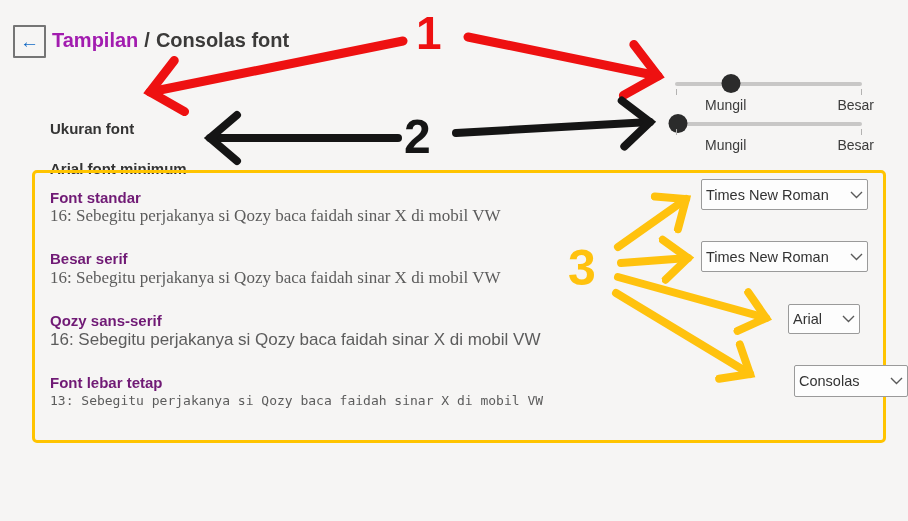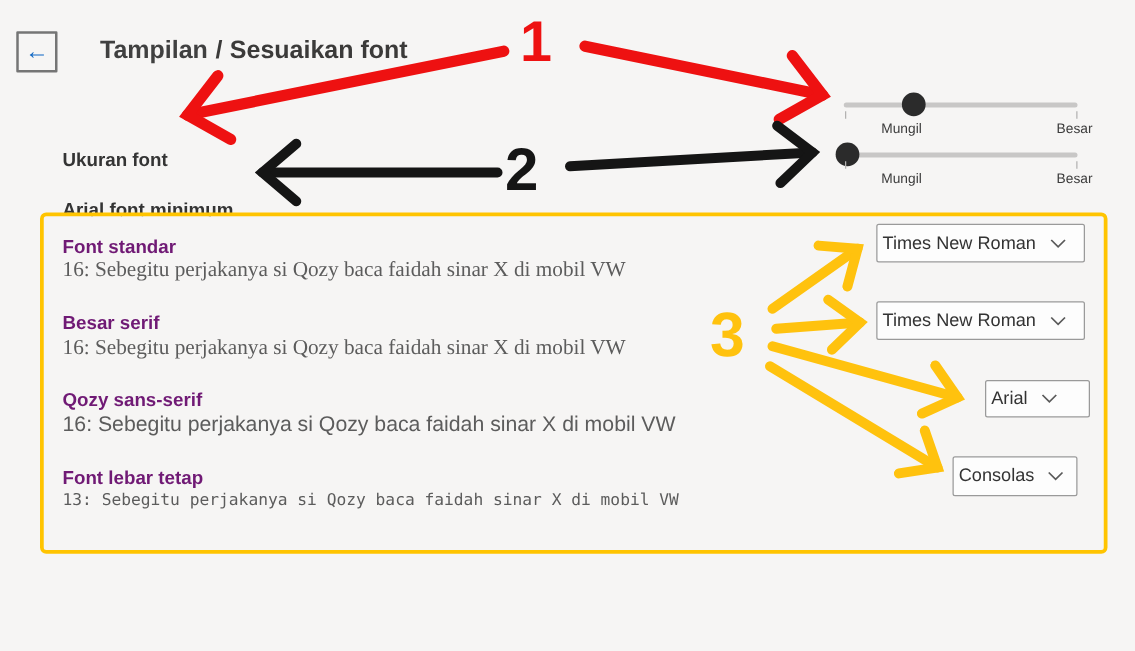--- a/index.html
+++ b/index.html
@@ -12,65 +12,65 @@
   .abs{position:absolute;}
 
   
   .back-btn{
     left:13px;top:25px;width:33px;height:33px;box-sizing:border-box;
     border:2px solid #757575;background:transparent;border-radius:1px;
     color:#1068c4;font-size:19px;line-height:29px;text-align:center;
     cursor:pointer;padding:0;
   }
   .page-title{left:52px;top:29px;font-size:20px;font-weight:600;color:#3b3a39;white-space:nowrap;}
-  .page-title .crumb-link{color:#404040;cursor:pointer;margin-left:28px;}
+  .page-title .crumb-link{color:#a21caf;cursor:pointer;}
   .page-title .sep{margin:0 6px;color:#3b3a39;}
 
   
   .row-label{left:50px;font-size:15px;font-weight:600;color:#343434;white-space:nowrap;margin-top:33px;}
   .slider{width:187px;height:42px;}
   .slider .track{position:absolute;left:0;top:8px;width:187px;height:4px;background:#c8c7c6;border-radius:2px;cursor:pointer;}
   .slider .thumb{position:absolute;top:0;width:19px;height:19px;border-radius:50%;background:#2b2b2b;transform:translateX(-50%);cursor:pointer;}
   .slider .tick{position:absolute;top:15px;width:1px;height:6px;background:#b3b2b1;}
   .slider .tick.l{left:1px;} .slider .tick.r{left:186px;}
-  .slider .minmax{position:absolute;top:23px;font-size:11px;color:#3c3c3c;white-space:nowrap;padding-left:37px;}
+  .slider .minmax{position:absolute;top:23px;font-size:14px;color:#3c3c3c;white-space:nowrap;padding-left:37px;}
   .slider .minmax.max{right:-12px;} .slider .minmax.min{left:-7px;}
 
   
   .font-panel{
     left:32px;top:170px;width:854px;height:273px;box-sizing:border-box;
     border:3px solid #ffc400;border-radius:5px;background:transparent;
   }
   .sec-title{left:50px;font-size:15px;font-weight:600;color:#701a75;white-space:nowrap;}
   .sec-sample{left:50px;color:#5c5c5c;white-space:nowrap;}
   .sample-serif{font-family:"Liberation Serif", serif;font-size:17px;}
   .sample-sans{font-family:"Liberation Sans", sans-serif;font-size:17px;}
   .sample-mono{font-family:"DejaVu Sans Mono","Liberation Mono", monospace;font-size:13px;}
 
   
   .dd{
-    box-sizing:border-box;display:flex;align-items:center;justify-content:flex-start;gap:11px;
+    box-sizing:border-box;display:flex;align-items:center;justify-content:space-between;gap:11px;
     background:#fdfdfd;border:1px solid #9a9a9a;border-radius:2px;
     font-size:14.5px;color:#333;cursor:pointer;padding:0 4px;
     font-family:"Liberation Sans", sans-serif;
   }
   .dd svg{flex:0 0 auto;}
 
   
   .digit{font-weight:900;line-height:1;pointer-events:none;}
   #overlay{position:absolute;left:0;top:0;pointer-events:none;}
 </style>
 </head>
 <body>
 
 <button class="abs back-btn">
   <span>←</span>
 </button>
 <div class="abs page-title">
-  <span class="crumb-link">Tampilan</span><span class="sep">/</span><span>Sesuaikan font</span>
+  <span class="crumb-link">Tampilan</span><span class="sep">/</span><span>Consolas font</span>
 </div>
 
 <div class="abs row-label" style="top:87px;">Ukuran font</div>
 <div class="abs slider" style="left:675px;top:74px;">
   <div class="track"></div>
   <div class="thumb" style="left: 30%;"></div>
   <div class="tick l"></div>
   <div class="tick r"></div>
   <div class="minmax min">Mungil</div>
   <div class="minmax max">Besar</div>
@@ -105,27 +105,27 @@
   <svg width="13" height="8" viewBox="0 0 13 8">
       <polyline points="1,1 6.5,6.5 12,1" fill="none" stroke="#5a5a5a" stroke-width="1.4"></polyline>
     </svg>
 </button>
 <button class="abs dd" style="left:701px;top:241px;width:167px;height:31px;">
   <span>Times New Roman</span>
   <svg width="13" height="8" viewBox="0 0 13 8">
       <polyline points="1,1 6.5,6.5 12,1" fill="none" stroke="#5a5a5a" stroke-width="1.4"></polyline>
     </svg>
 </button>
-<button class="abs dd" style="left:788px;top:304px;width:84px;height:30px;">
+<button class="abs dd" style="left:788px;top:304px;width:72px;height:30px;">
   <span>Arial</span>
   <svg width="13" height="8" viewBox="0 0 13 8">
       <polyline points="1,1 6.5,6.5 12,1" fill="none" stroke="#5a5a5a" stroke-width="1.4"></polyline>
     </svg>
 </button>
-<button class="abs dd" style="left:762px;top:365px;width:100px;height:32px;">
+<button class="abs dd" style="left:794px;top:365px;width:114px;height:32px;">
   <span>Consolas</span>
   <svg width="13" height="8" viewBox="0 0 13 8">
       <polyline points="1,1 6.5,6.5 12,1" fill="none" stroke="#5a5a5a" stroke-width="1.4"></polyline>
     </svg>
 </button>
 
 <svg id="overlay" width="908" height="521" viewBox="0 0 908 521">
   <defs>
     <marker id="head-red" markerUnits="userSpaceOnUse" markerWidth="44" markerHeight="64" refX="36" refY="32" orient="auto">
       <polyline points="6,6 36,32 6,58" fill="none" stroke="#ee1111" stroke-width="9" stroke-linecap="round"></polyline>

